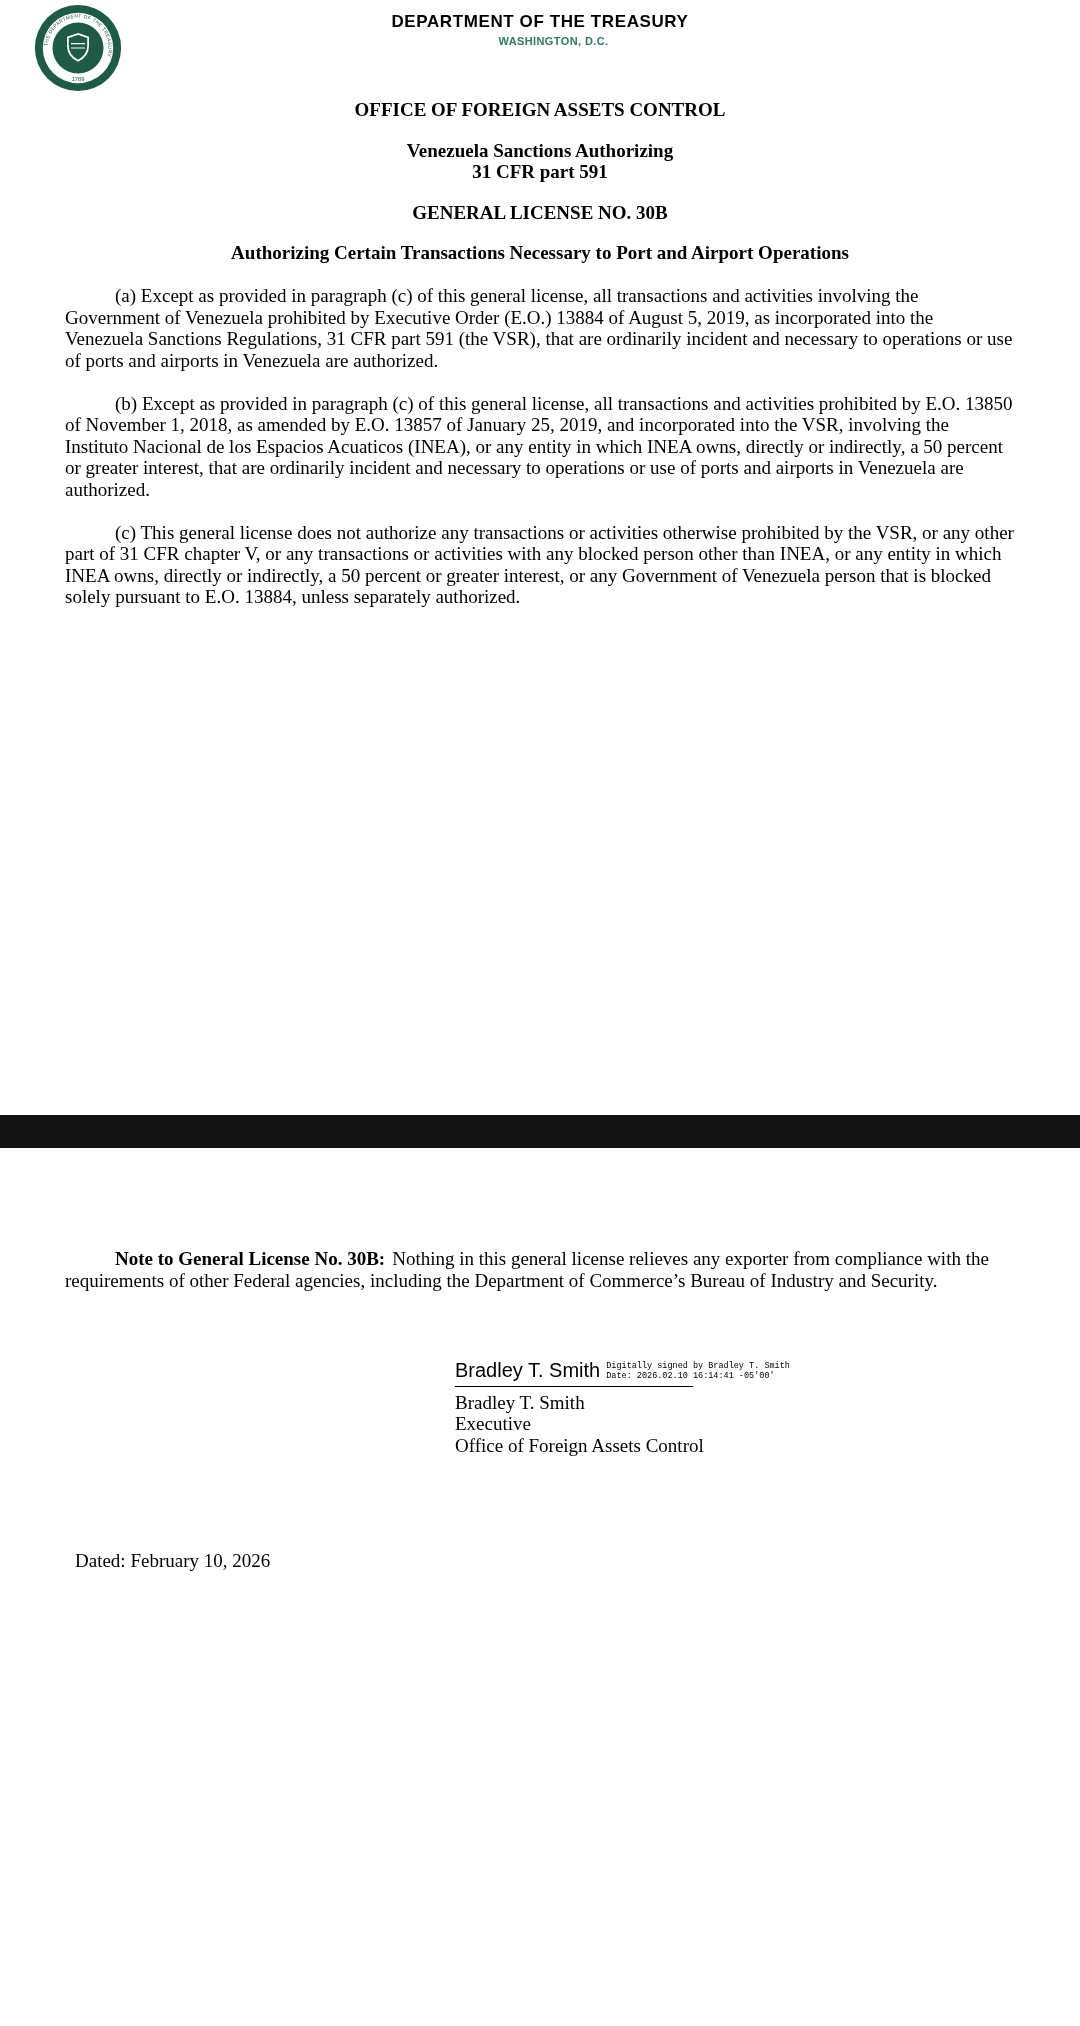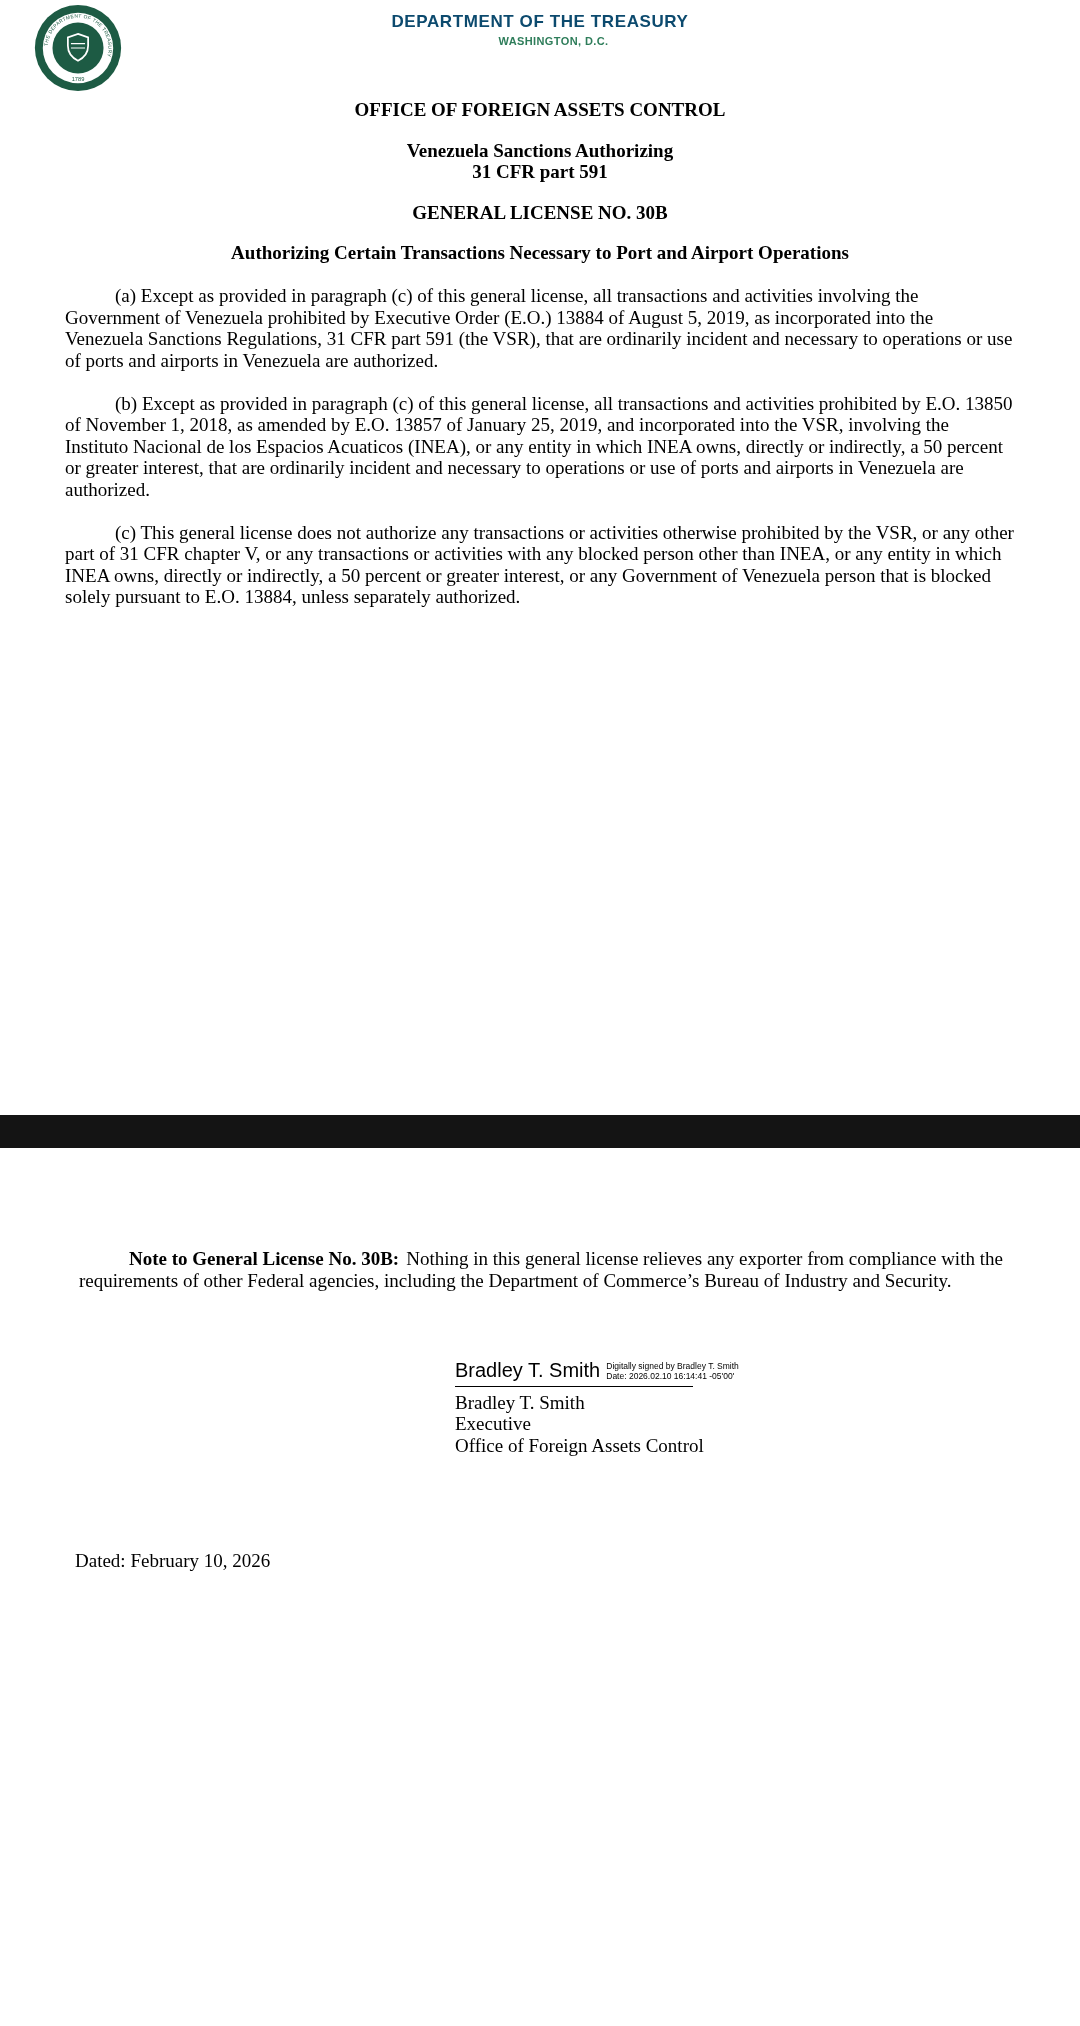--- a/index.html
+++ b/index.html
@@ -22,21 +22,21 @@
   }
   .letterhead {
     text-align: center;
     padding-top: 12px;
   }
   .letterhead .dept {
     font-family: "Liberation Sans", sans-serif;
     font-weight: bold;
     font-size: 17px;
     letter-spacing: 0.6px;
-    color: #0c4a6e;
+    color: #000000;
   }
   .letterhead .city {
     font-family: "Liberation Sans", sans-serif;
     font-weight: bold;
     font-size: 11px;
     letter-spacing: 0.4px;
     color: #2e7d5a;
     margin-top: 3px;
     padding-left: 27px;
   }
@@ -64,21 +64,21 @@
     top: 1115px;
     left: 0;
     width: 1080px;
     height: 33px;
     background: #141414;
   }
   
   .note {
     position: absolute;
     top: 1248px;
-    left: 79px;
+    left: 65px;
     width: 950px;
     font-size: 19px;
     line-height: 21.5px;
     text-indent: 50px;
     margin: 0;
   }
   .note .note-label { font-weight: bold; }
   .note .note-text { margin-left: 7px; }
   
   .signature-block {
@@ -91,21 +91,21 @@
   .digital-row {
     display: flex;
     align-items: center;
   }
   .digital-name {
     font-family: "Liberation Sans", sans-serif;
     font-size: 20px;
     white-space: nowrap;
   }
   .digital-details {
-    font-family: Liberation Sans, sans-serif;
+    font-family: Liberation Mono, monospace;
     font-size: 8.5px;
     line-height: 10px;
     margin-left: 6px;
     white-space: nowrap;
   }
   .sig-line {
     width: 238px;
     border-top: 1px solid #000000;
     margin-top: 4px;
     margin-bottom: 5px;

